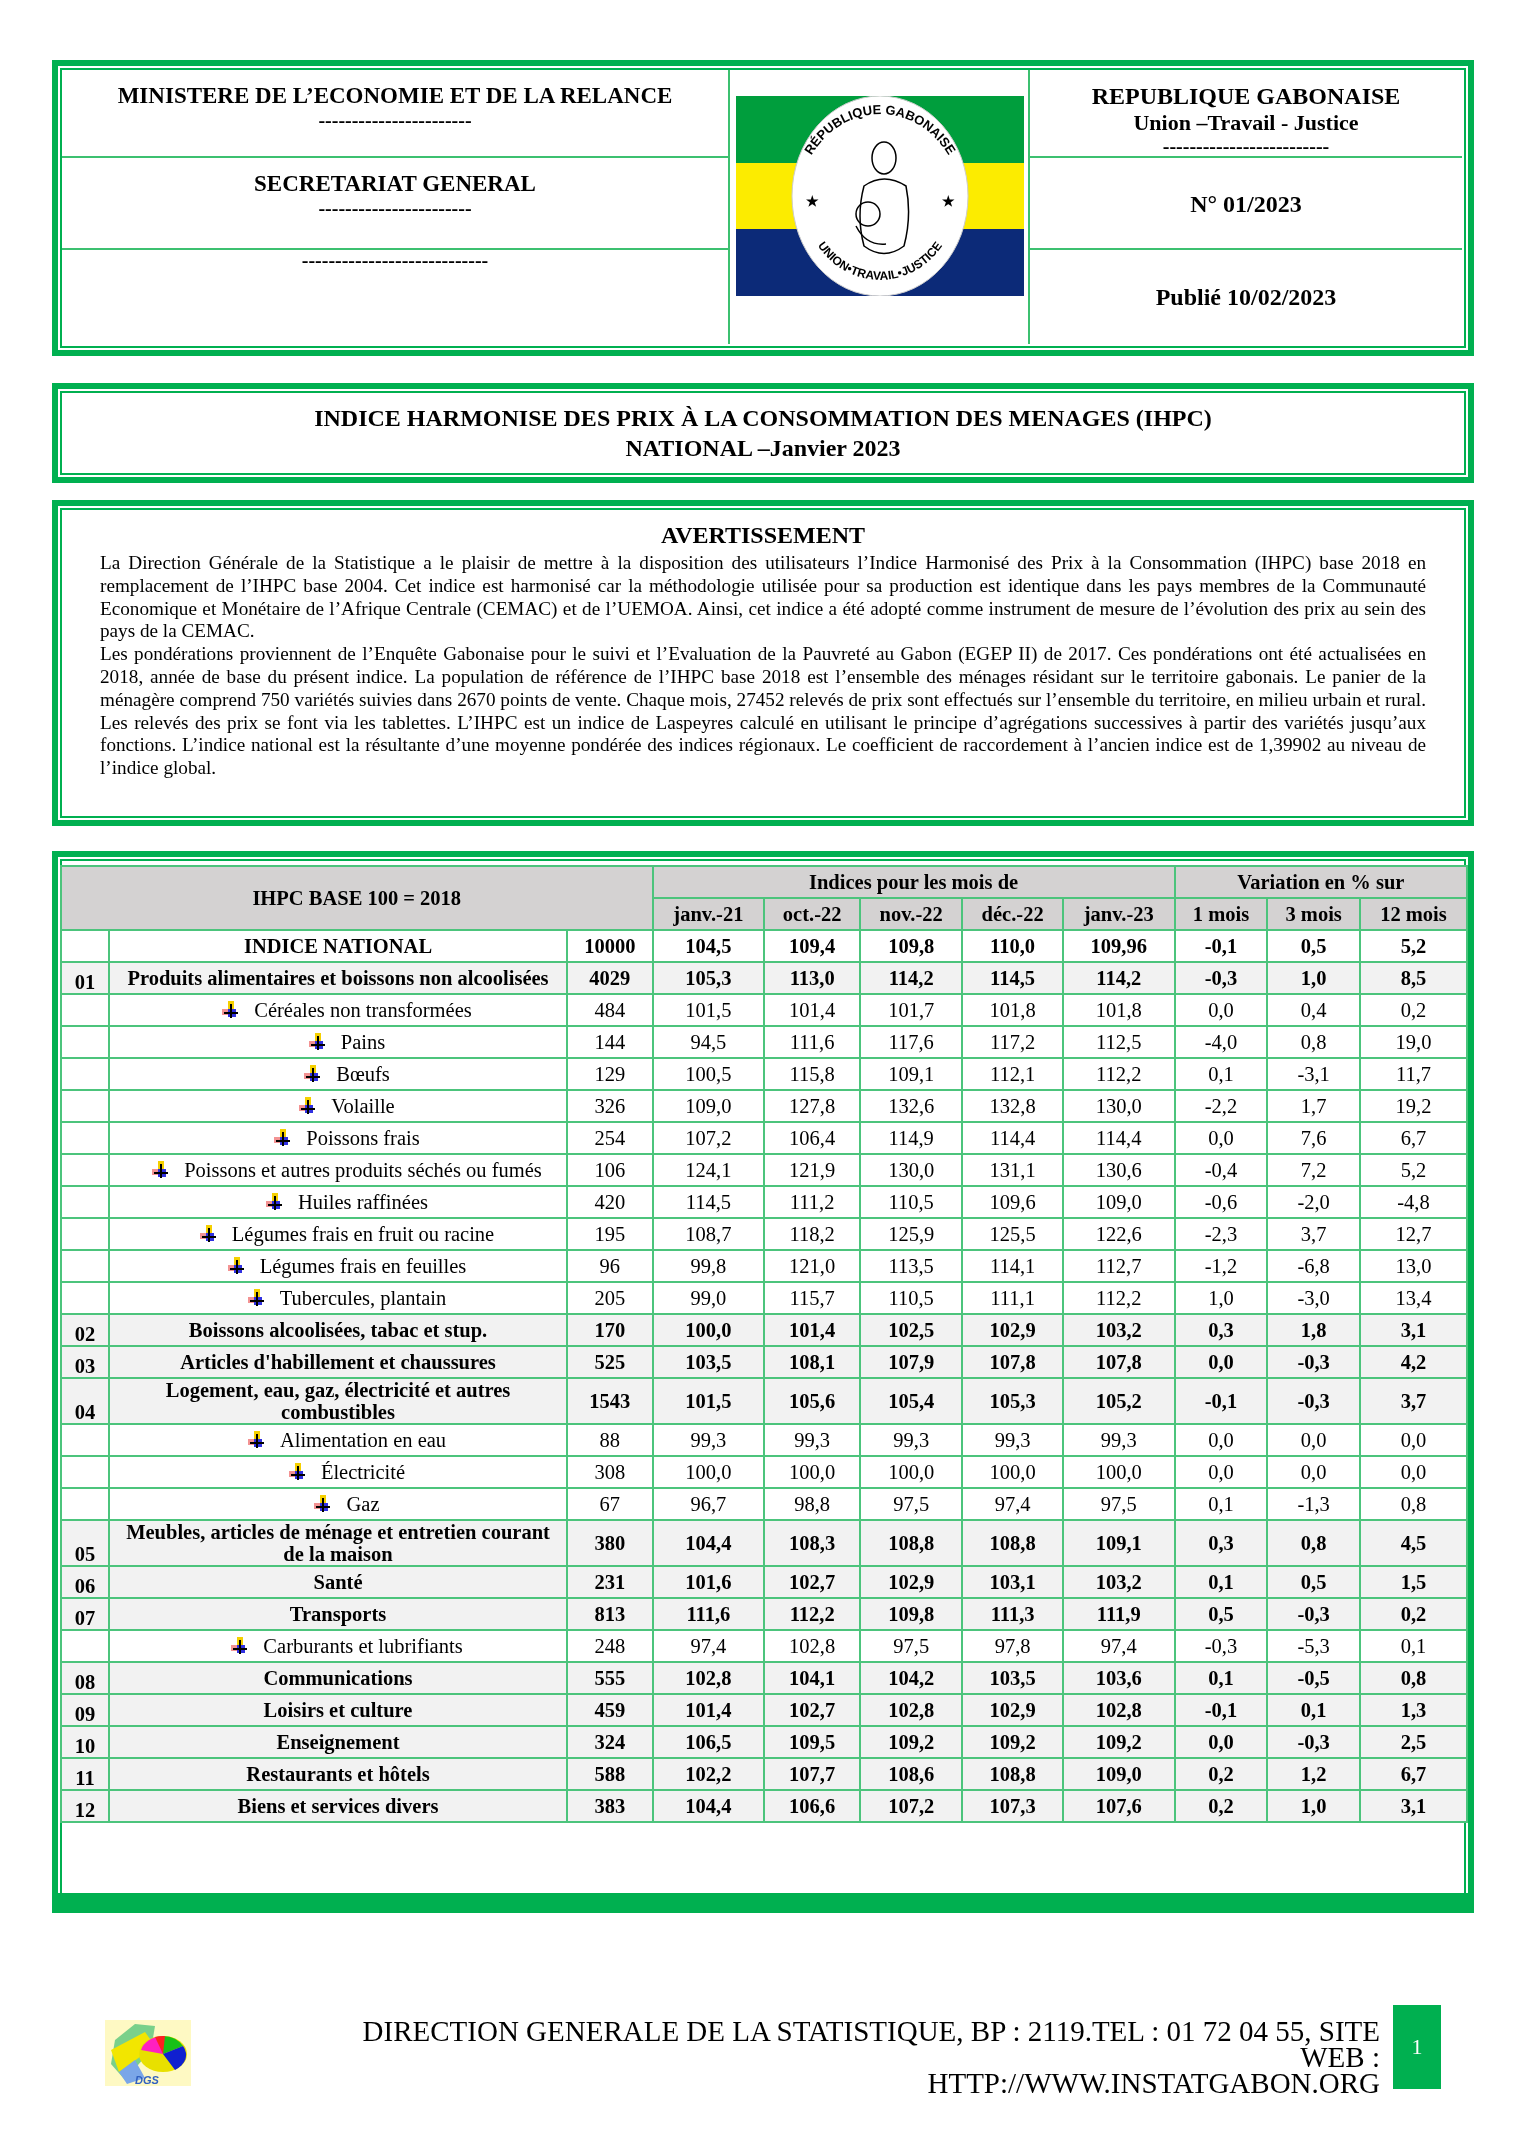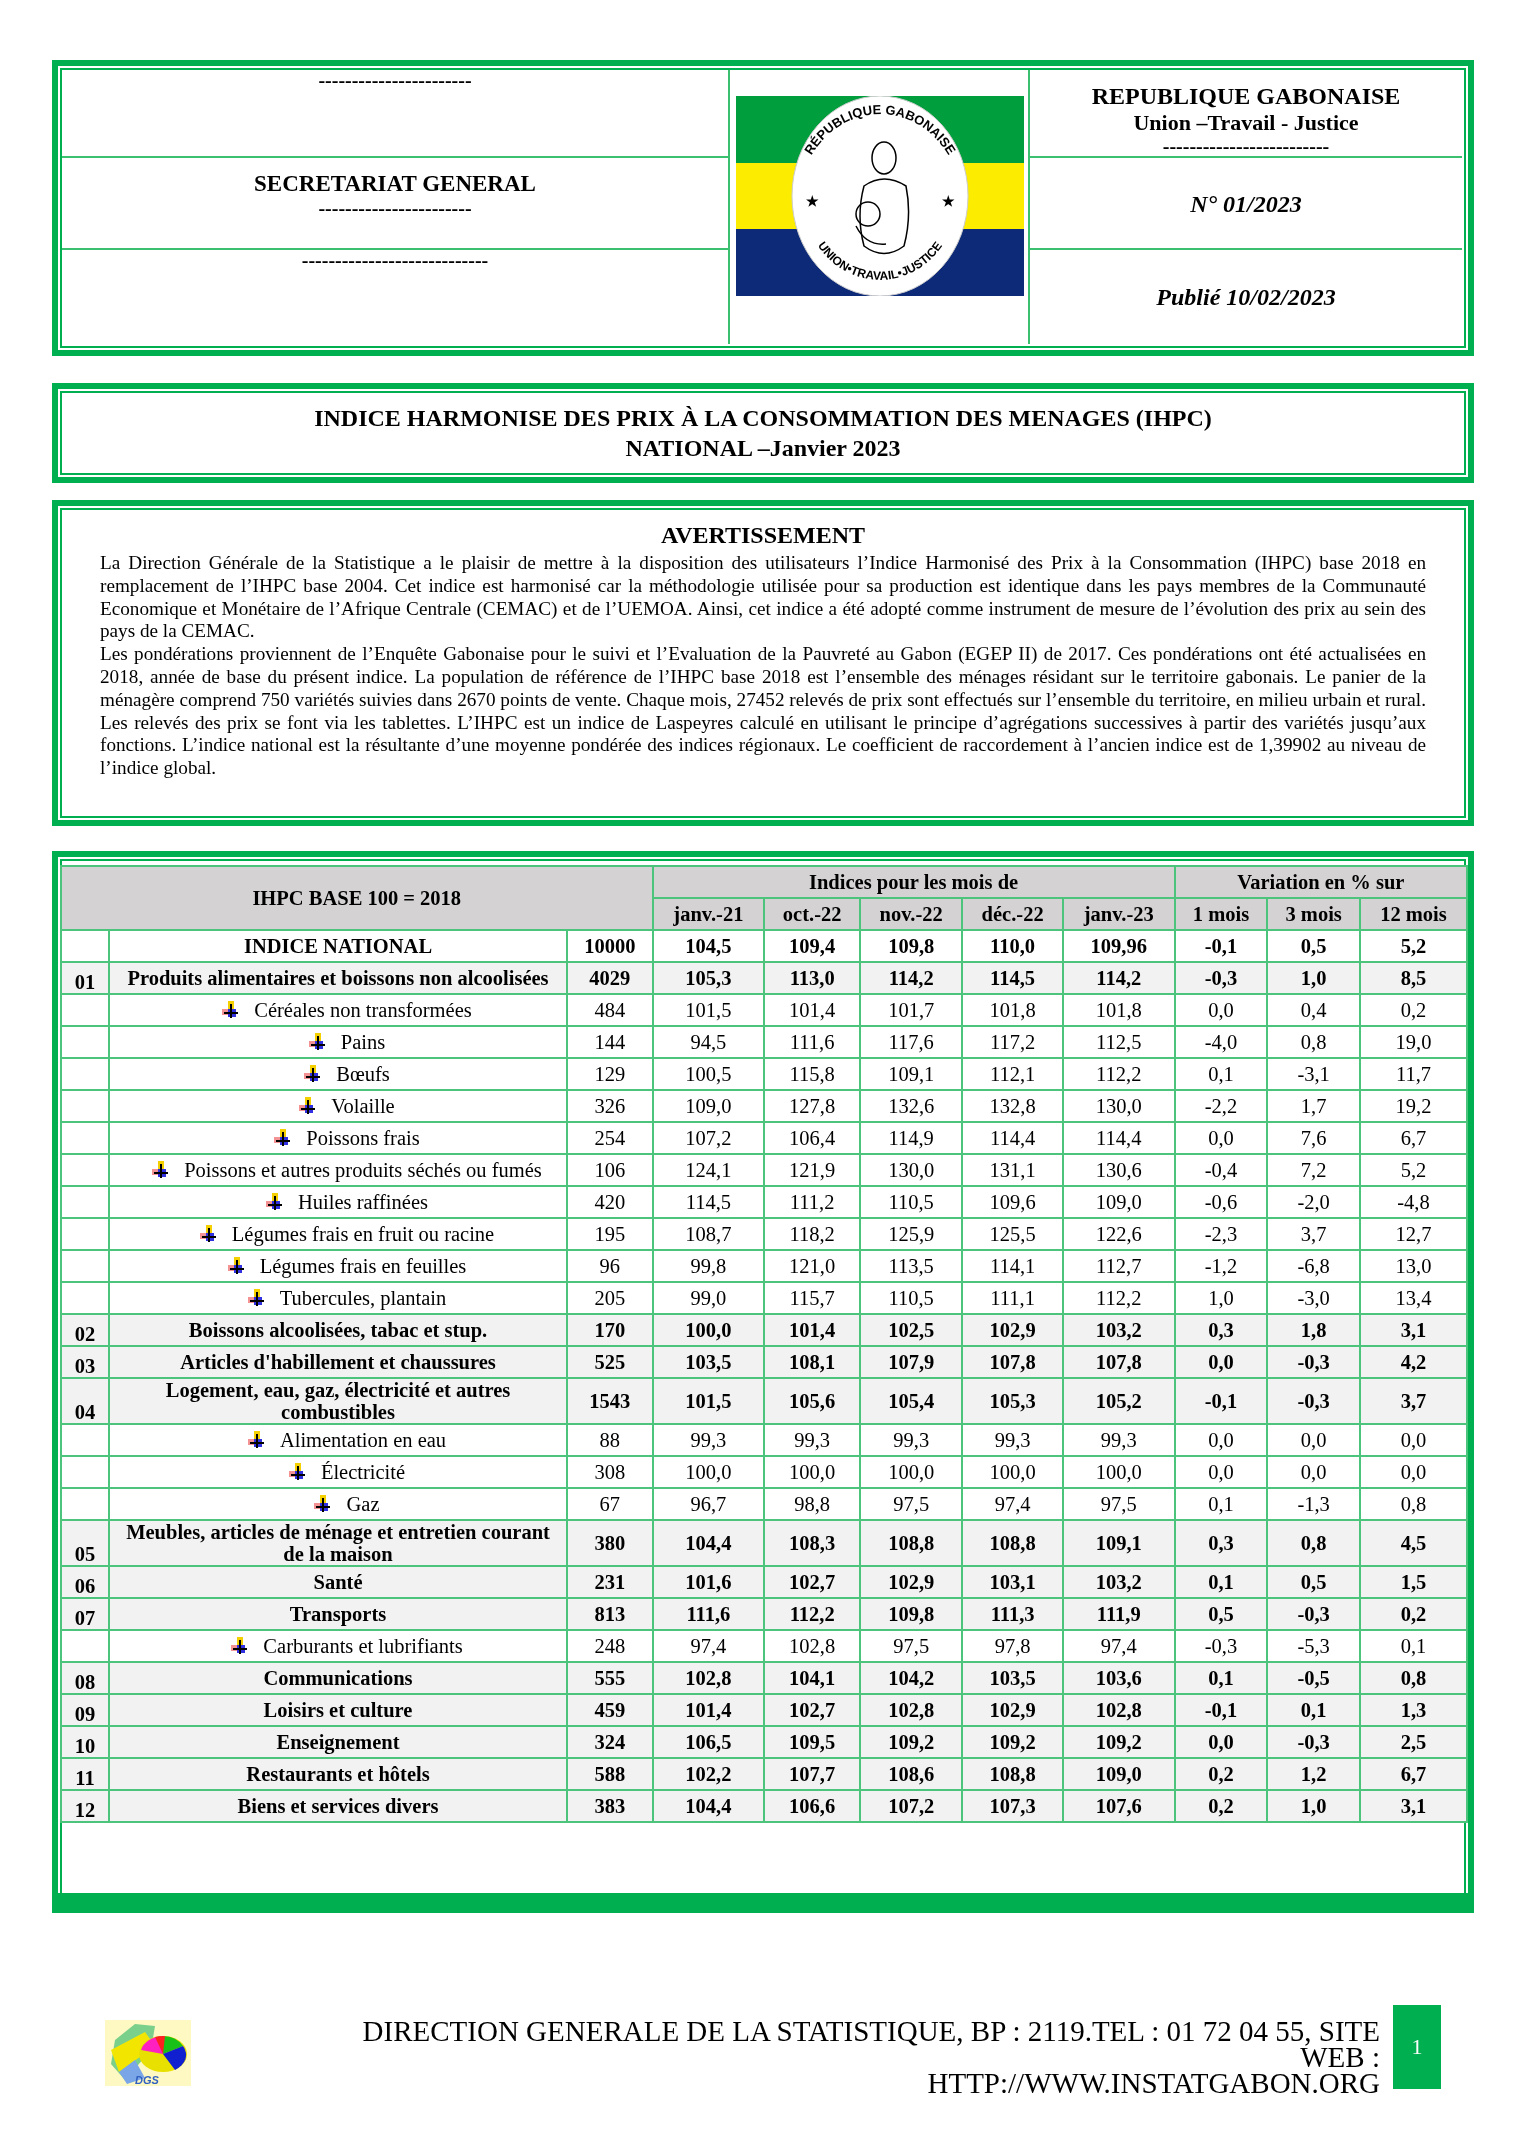--- a/index.html
+++ b/index.html
@@ -12,21 +12,21 @@
   
   #header { top: 60px; height: 296px; }
   #header .cell { position: absolute; border-right: 2px solid #3cc070; border-bottom: 2px solid #3cc070; box-sizing: border-box; text-align: center; font-weight: bold; }
   .left-cell { left: 4px; width: 668px; }
   .mid-cell { left: 672px; width: 300px; }
   .right-cell { left: 972px; width: 432px; border-right: none !important; }
   .hl1 { font-size: 23px; line-height: 28px; padding-top: 12px; }
   .dashes { font-size: 20px; line-height: 20px; letter-spacing: 0px; }
   .hr1 { font-size: 24px; line-height: 28px; padding-top: 12px; }
   .hr2 { font-size: 22px; line-height: 26px; }
-  .big { font-size: 24px; font-style: italic; }
+  .big { font-size: 24px; }
 
   .flag { position: absolute; left: 6px; top: 26px; width: 288px; height: 200px; }
   .flag .s { position: absolute; left: 0; width: 100%; height: 33.4%; }
 
   
   #titlebox { top: 383px; height: 100px; }
   .title-text { position: absolute; left: 0; right: 0; text-align: center; font-weight: bold; font-size: 24px; line-height: 30px; top: 14px; }
 
   
   #warn { top: 500px; height: 326px; }
@@ -62,20 +62,21 @@
   .footer-text { position: absolute; left: 300px; width: 1080px; top: 2018px; text-align: right; font-size: 29px; line-height: 26px; }
   .page-num { position: absolute; left: 1393px; top: 2005px; width: 48px; height: 84px; background: #00b050; color: #fff; font-size: 22px; text-align: center; line-height: 84px; }
 </style>
 </head>
 <body>
 
 <div class="gbox" id="header">
   <div class="gbox-inner"></div>
 
   <div class="cell left-cell" style="top:4px;height:88px;">
+    <div class="hl1">MINISTERE DE L’ECONOMIE ET DE LA RELANCE</div>
     <div class="dashes">-----------------------</div>
   </div>
   <div class="cell left-cell" style="top:92px;height:92px;">
     <div class="hl1">SECRETARIAT GENERAL</div>
     <div class="dashes">-----------------------</div>
   </div>
   <div class="cell left-cell" style="top:184px;height:94px;border-bottom:none;">
     <div class="dashes">----------------------------</div>
   </div>
 

